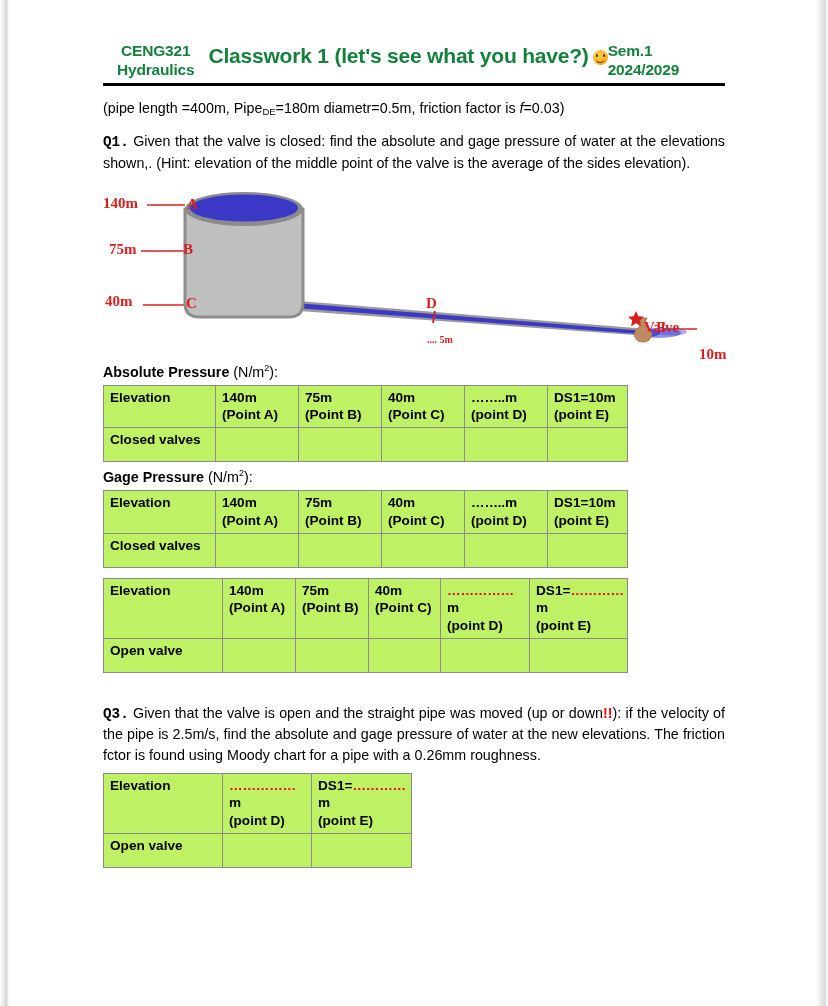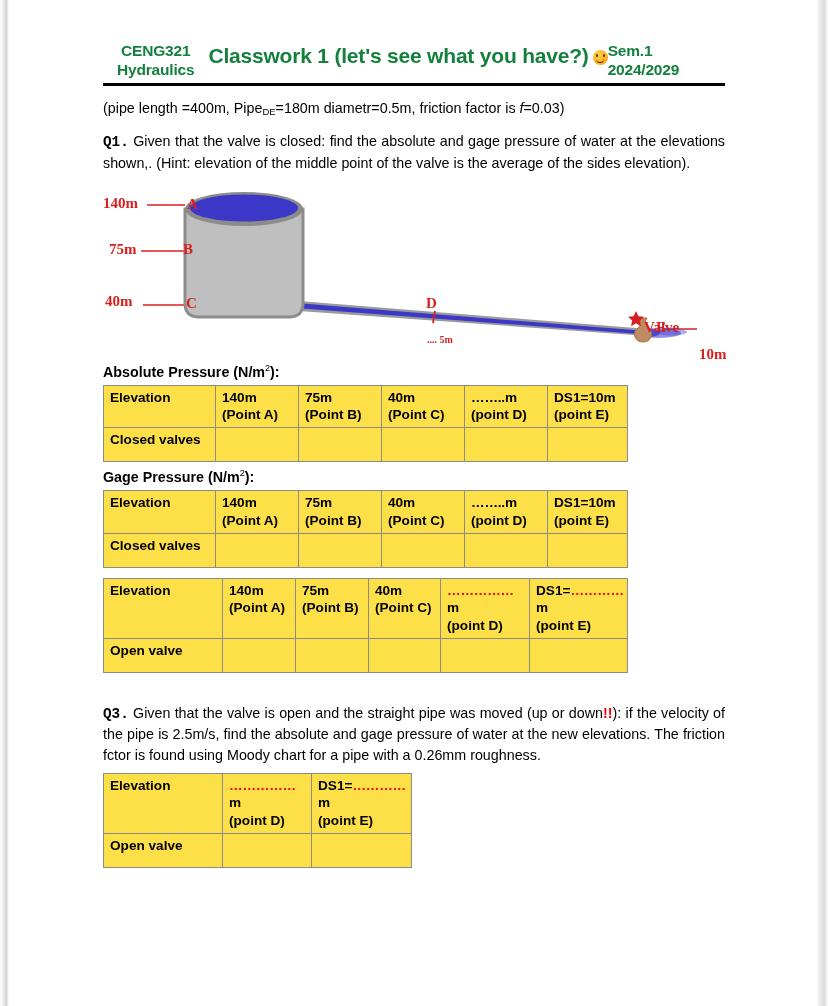--- a/index.html
+++ b/index.html
@@ -133,30 +133,30 @@
   }
 
   
   .cap {
     font-size: 14.3px;
     color: #000;
     margin-top: 14px;
     margin-bottom: 5px;
   }
   .cap b { font-weight: bold; }
-  .cap .unit { font-weight: bold; }
+  .cap .unit { font-weight: normal; }
   sup { font-size: 9px; }
 
   
   table.grid {
     border-collapse: collapse;
     table-layout: fixed;
     font-size: 13.6px;
     color: #000;
-    background: #fde047;
+    background: #bef264;
   }
   table.grid td {
     border: 1px solid #8b8b8b;
     padding: 3px 6px 4px 6px;
     vertical-align: top;
     font-weight: bold;
     line-height: 1.28;
   }
   table.grid td.blank { height: 26px; }
   .dots-blk { letter-spacing: -0.2px; }

